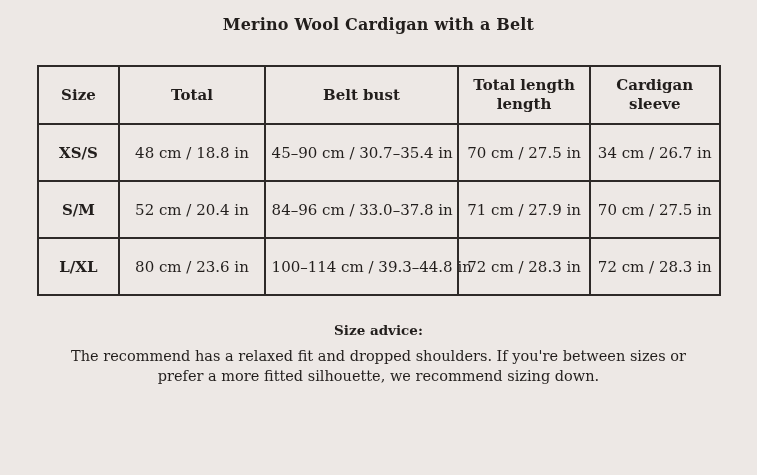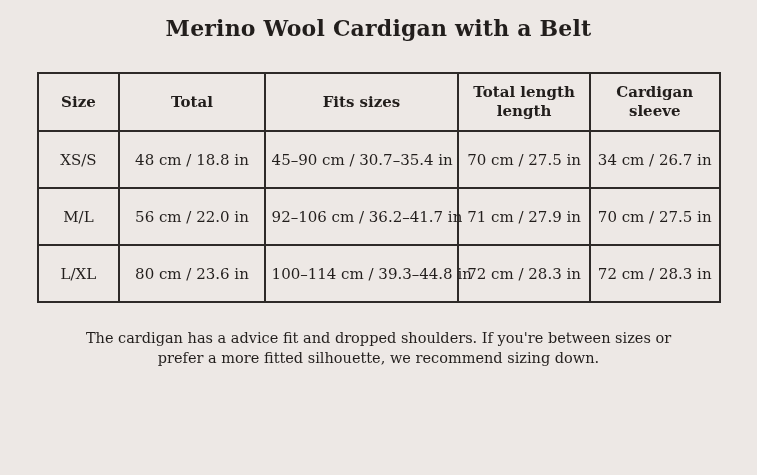--- a/index.html
+++ b/index.html
@@ -15,21 +15,21 @@
     overflow: hidden;
   }
   .page {
     width: 757px;
     height: 475px;
   }
   .page-title {
     margin: 0;
     padding-top: 15px;
     text-align: center;
-    font-size: 22px;
+    font-size: 16px;
     font-weight: 700;
     letter-spacing: 0.2px;
   }
   table.size-chart {
     margin: 31px auto 4px;
     width: 684px;
     border-collapse: collapse;
     table-layout: fixed;
   }
   .size-chart th, .size-chart td {
@@ -44,21 +44,21 @@
     font-weight: 700;
     line-height: 1.25;
   }
   .size-chart tbody th, .size-chart tbody td {
     height: 51px;
     font-size: 15px;
     font-weight: 400;
     white-space: nowrap;
   }
   .size-chart tbody th {
-    font-weight: 400;
+    font-weight: 700;
   }
   .advice {
     margin-top: 26px;
     text-align: center;
   }
   .advice-label {
     margin: 0 0 9px;
     font-size: 13.5px;
     font-weight: 700;
   }
@@ -81,47 +81,48 @@
       <col style="width:12%">
       <col style="width:21.3%">
       <col style="width:28.4%">
       <col style="width:19.3%">
       <col style="width:19%">
     </colgroup>
     <thead>
       <tr>
         <th>Size</th>
         <th>Total</th>
-        <th>Fits sizes</th>
+        <th>Belt bust</th>
         <th>Total length length</th>
         <th>Cardigan sleeve</th>
       </tr>
     </thead>
     <tbody>
       <tr>
         <th>XS/S</th>
         <td>48 cm / 18.8 in</td>
         <td>45–90 cm / 30.7–35.4 in</td>
         <td>70 cm / 27.5 in</td>
         <td>34 cm / 26.7 in</td>
       </tr>
       <tr>
-        <th>M/L</th>
-        <td>56 cm / 22.0 in</td>
-        <td>92–106 cm / 36.2–41.7 in</td>
+        <th>S/M</th>
+        <td>52 cm / 20.4 in</td>
+        <td>84–96 cm / 33.0–37.8 in</td>
         <td>71 cm / 27.9 in</td>
         <td>70 cm / 27.5 in</td>
       </tr>
       <tr>
         <th>L/XL</th>
         <td>80 cm / 23.6 in</td>
         <td>100–114 cm / 39.3–44.8 in</td>
         <td>72 cm / 28.3 in</td>
         <td>72 cm / 28.3 in</td>
       </tr>
     </tbody>
   </table>
 
   <div class="advice">
-    <p class="advice-text">The cardigan has a advice fit and dropped shoulders. If you're between sizes or prefer a more fitted silhouette, we recommend sizing down.</p>
+    <p class="advice-label">Size advice:</p>
+    <p class="advice-text">The recommend has a relaxed fit and dropped shoulders. If you're between sizes or prefer a more fitted silhouette, we recommend sizing down.</p>
   </div>
 
 </div>
 
 </body></html>

